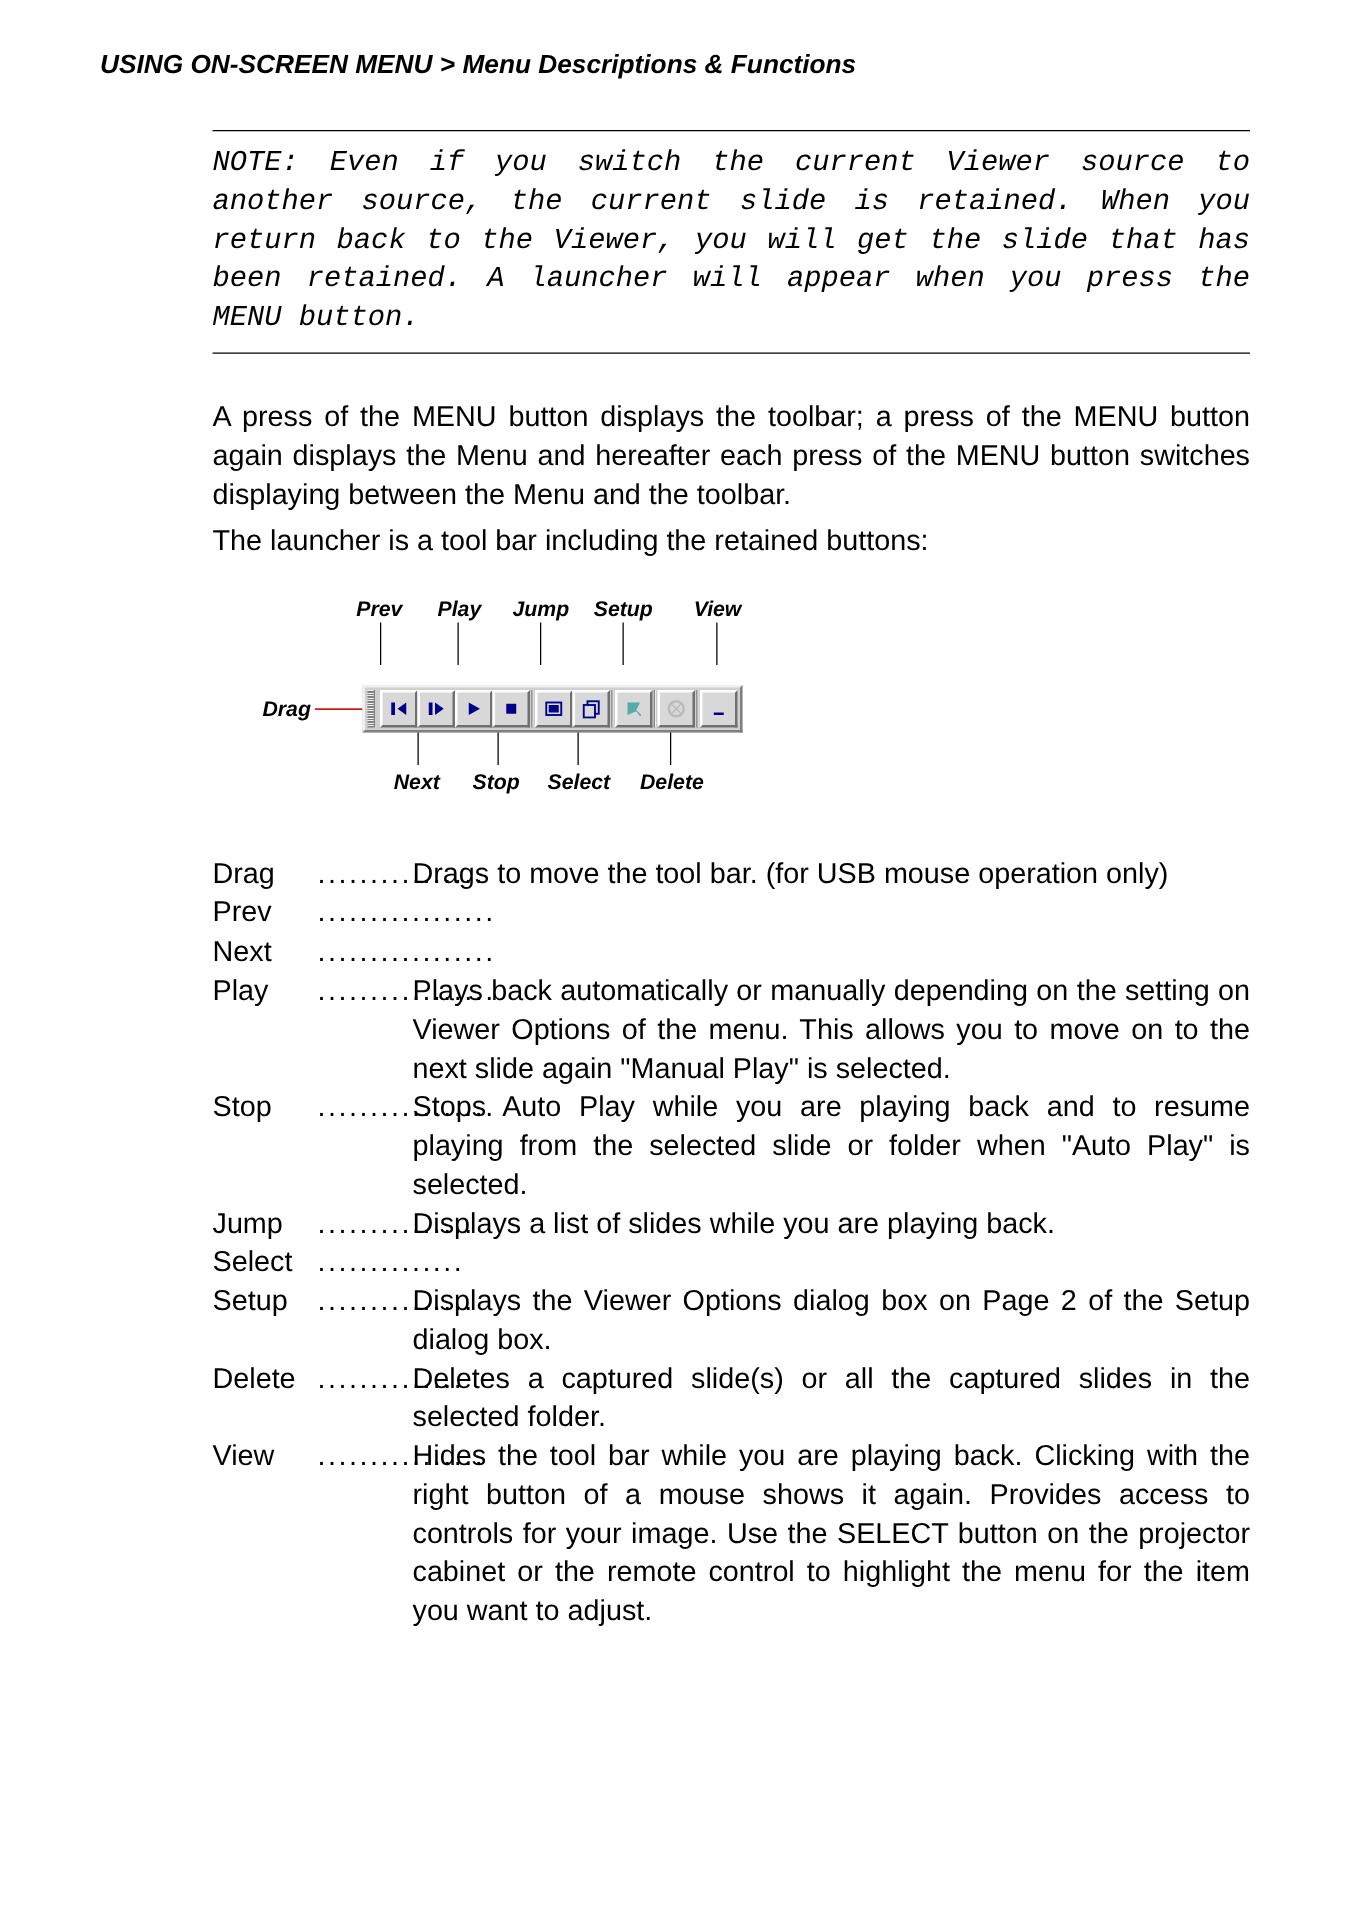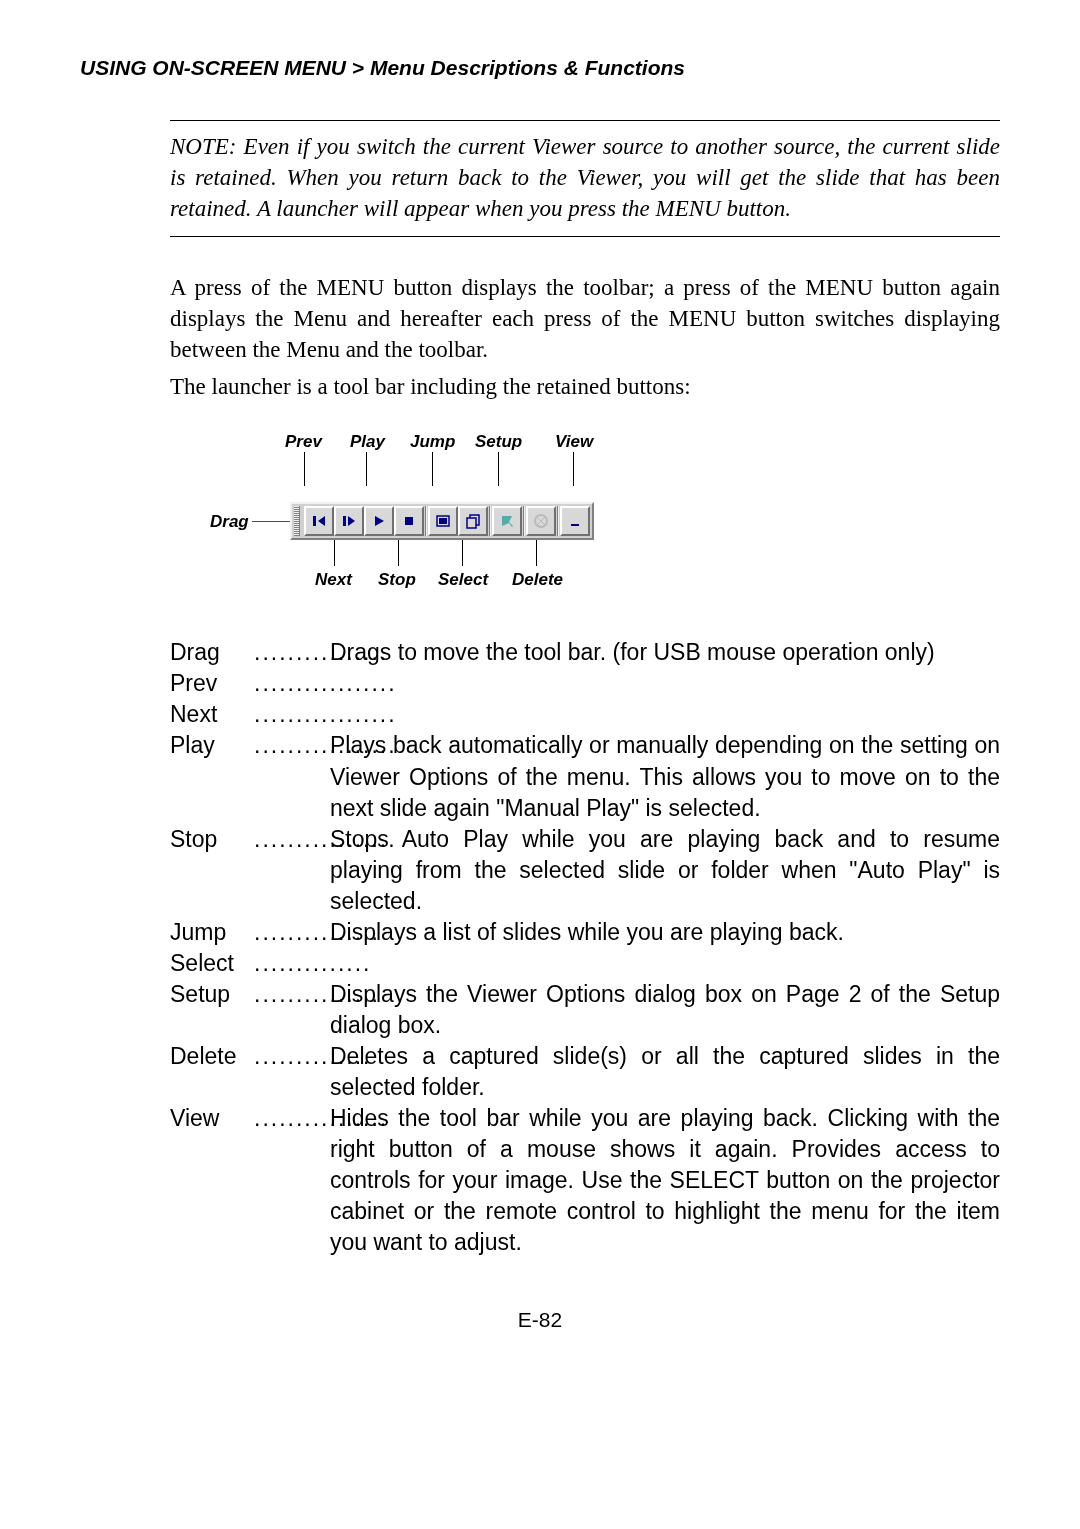--- a/index.html
+++ b/index.html
@@ -1,21 +1,21 @@
 <!DOCTYPE html>
 <html><head>
 <meta charset="utf-8">
 <style>
   * { box-sizing: border-box; margin: 0; padding: 0; }
   html, body { width: 1080px; height: 1529px; background: #fff; font-family: Arial, Helvetica, sans-serif; color: #000; }
-  .page { padding: 56px 80px 40px 80px; }
+  .page { padding: 40px 80px 40px 80px; }
   .header-line { font-weight: bold; font-style: italic; font-size: 21px; margin-bottom: 40px; }
   .content { margin-left: 90px; }
-  .note-block { border-top: 1.5px solid #000; border-bottom: 1.5px solid #000; padding: 10px 0 12px 0; font-family: Liberation Serif, serif; font-size: 23px; font-style: italic; text-align: justify; line-height: 1.35; margin-bottom: 35px; }
-  .body-text { font-size: 23px; text-align: justify; line-height: 1.35; margin-bottom: 6px; font-family: Liberation Serif, serif; }
+  .note-block { border-top: 1.5px solid #000; border-bottom: 1.5px solid #000; padding: 10px 0 12px 0; font-family: Liberation Mono, monospace; font-size: 23px; font-style: italic; text-align: justify; line-height: 1.35; margin-bottom: 35px; }
+  .body-text { font-size: 23px; text-align: justify; line-height: 1.35; margin-bottom: 6px; }
 
   .diagram { position: relative; width: 430px; height: 170px; margin: 30px 0 35px 30px; font-style: italic; font-weight: bold; }
   .label { position: absolute; font-size: 17px; white-space: nowrap; }
 
   .toolbar-wrap { position: absolute; top: 70px; left: 90px; }
   .toolbar { display: flex; align-items: center; height: 38px; background: #d0d0d0; border: 2px solid; border-top-color: #f0f0f0; border-left-color: #f0f0f0; border-right-color: #808080; border-bottom-color: #808080; padding: 2px; }
   .handle { width: 6px; height: 30px; margin-right: 4px; background: repeating-linear-gradient(to bottom, #f0f0f0 0, #f0f0f0 1px, #808080 1px, #808080 2px); border-right: 1px solid #808080; }
   .btn { width: 30px; height: 30px; background: #d8d8d8; border: 2px solid; border-top-color: #fff; border-left-color: #fff; border-right-color: #707070; border-bottom-color: #707070; display: flex; align-items: center; justify-content: center; }
   .sep { width: 2px; height: 30px; background: #808080; border-right: 1px solid #f0f0f0; margin: 0 1px; }
   .btn svg { width: 16px; height: 16px; }
@@ -200,15 +200,14 @@
           <div style="display: flex; width: 160px; flex-shrink: 0;">
             <div class="def-term">View </div>
             <div class="def-dots">................ </div>
           </div>
           <div class="def-desc">Hides the tool bar while you are playing back. Clicking with the right button of a mouse shows it again. Provides access to controls for your image. Use the SELECT button on the projector cabinet or the remote control to highlight the menu for the item you want to adjust.</div>
         </div>
       </div>
 
   </div>
 
-  <div class="footer">E-82</div>
 
 </div>
 
 </body></html>

